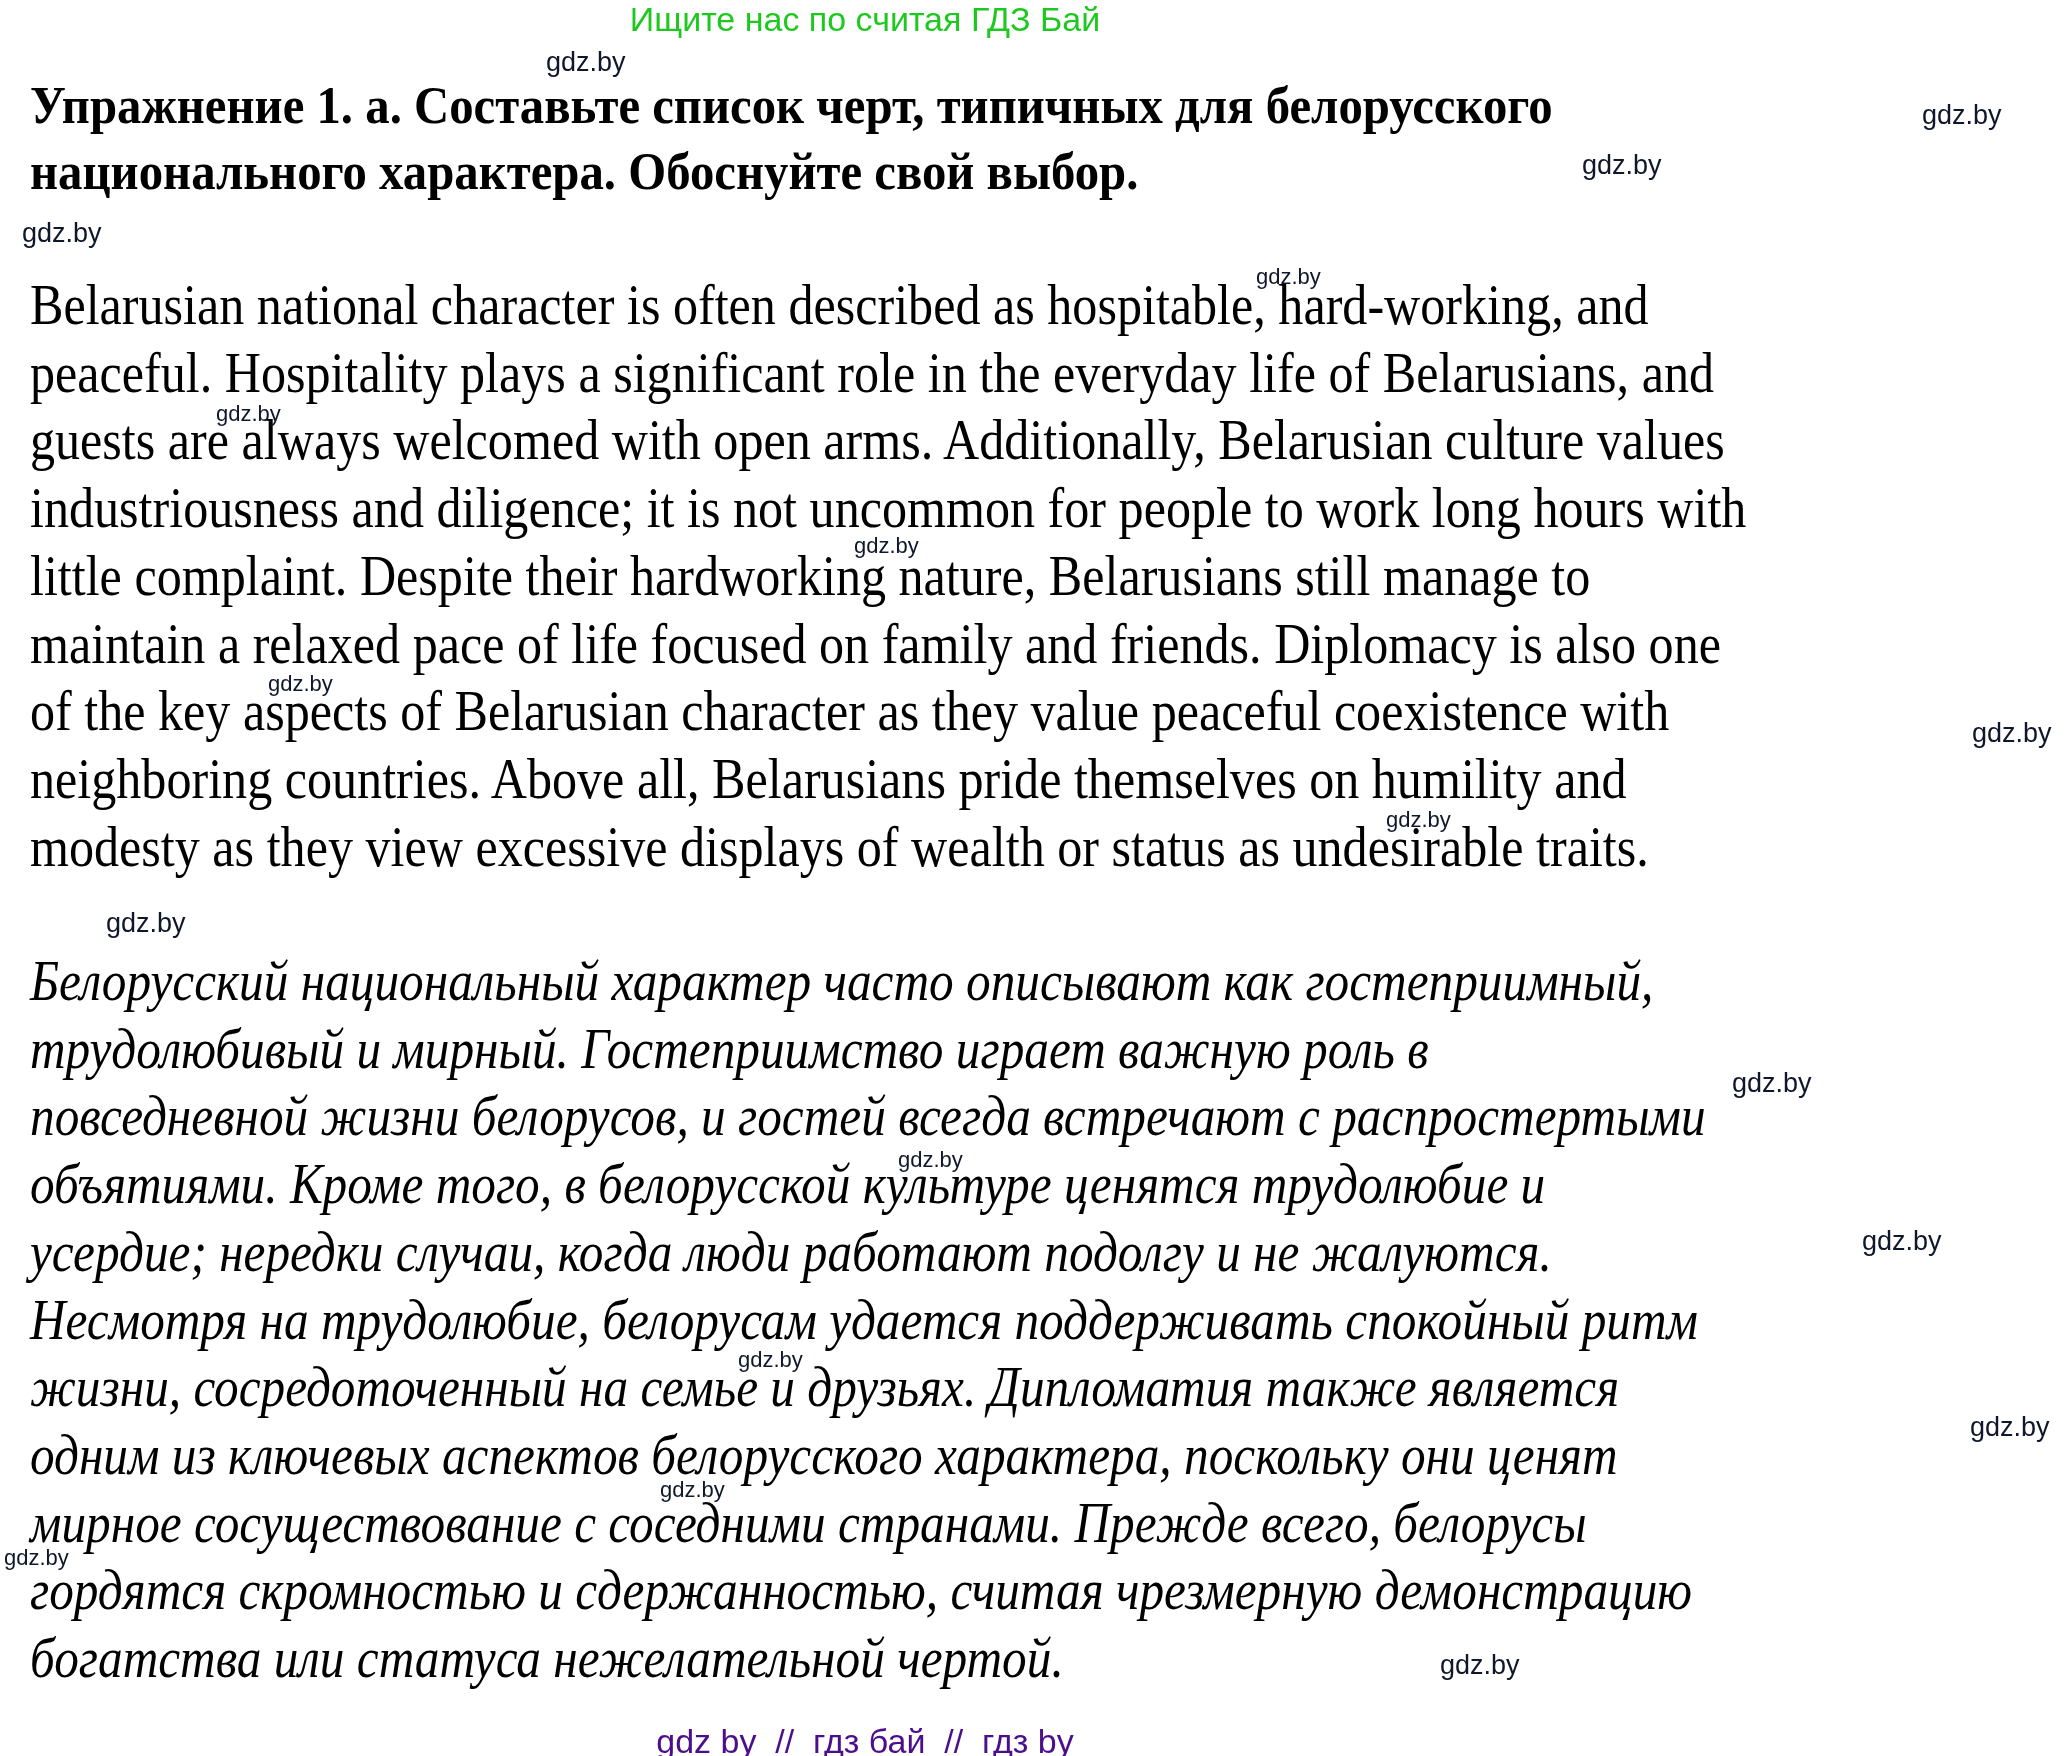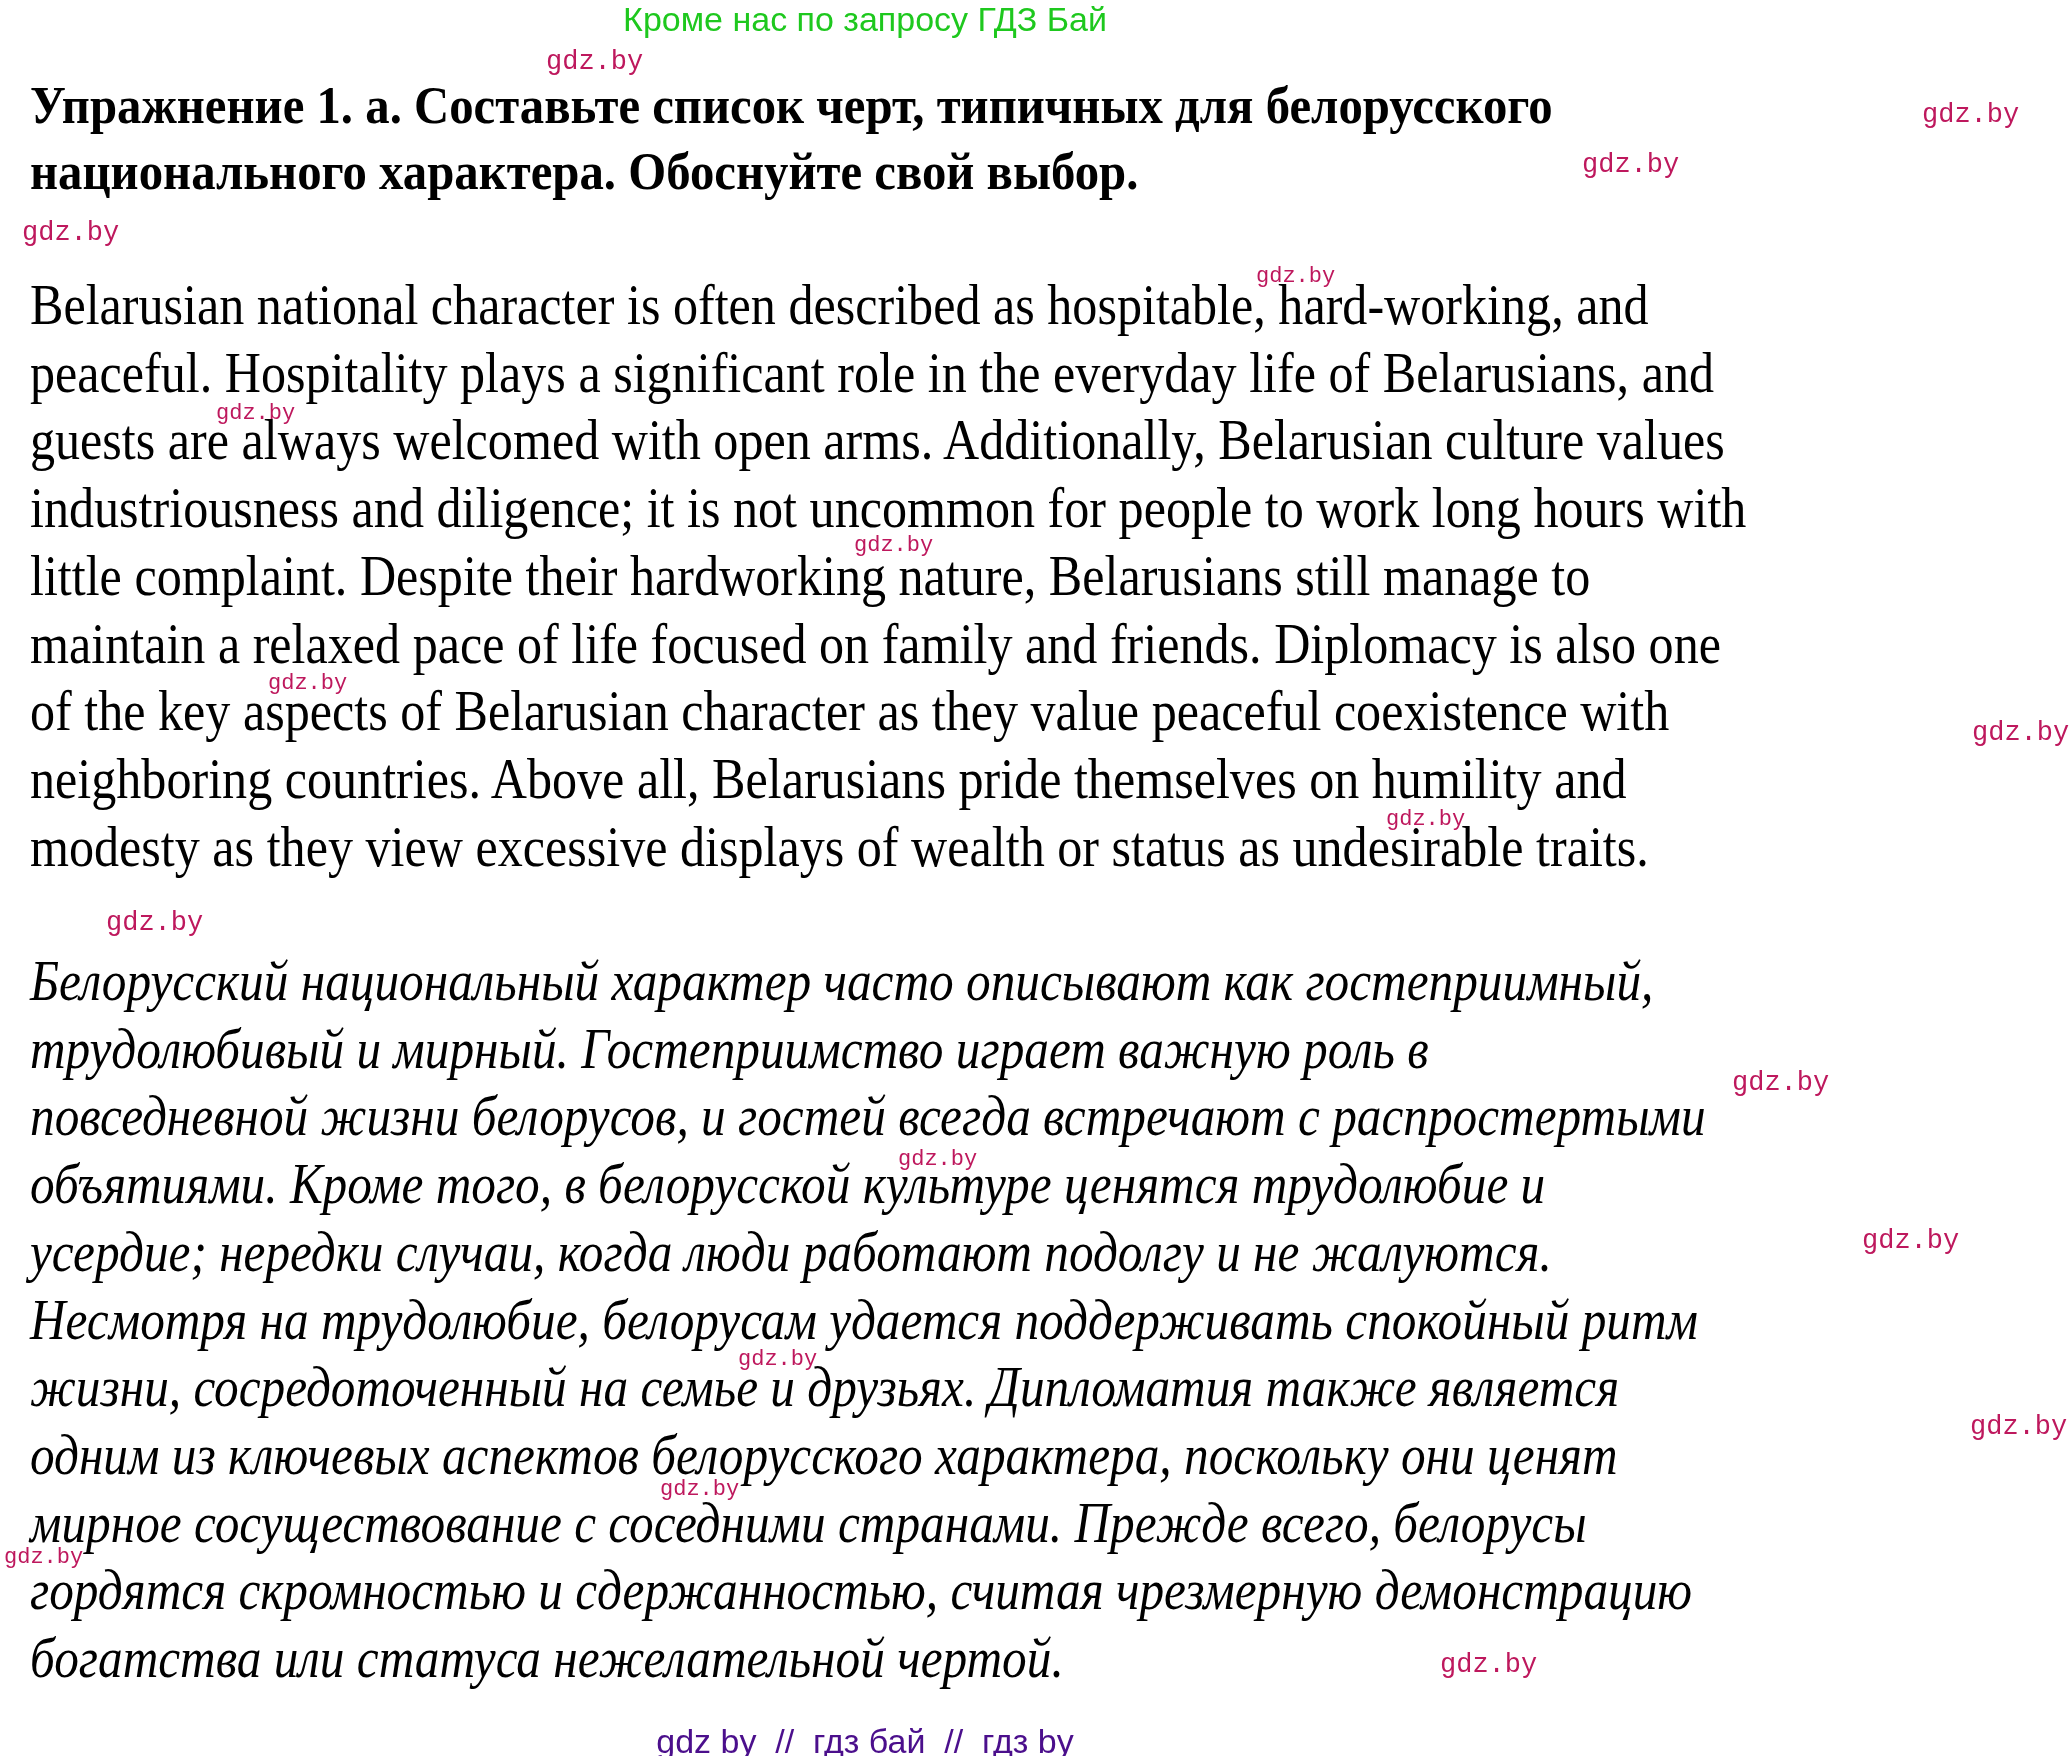--- a/index.html
+++ b/index.html
@@ -55,24 +55,24 @@
       top: 272px;
       transform: scaleX(0.895);
     }
     .para-ru {
       top: 948px;
       font-style: italic;
       transform: scaleX(0.88);
     }
     .wm {
       position: absolute;
-      font-family: Liberation Mono, monospace;
+      font-family: Liberation Sans, sans-serif;
       font-size: 27px;
       line-height: 30px;
-      color: #be185d;
+      color: #0f172a;
       white-space: nowrap;
     }
     .wm.small {
       font-size: 22px;
       line-height: 24px;
     }
     .footer {
       position: absolute;
       left: 0;
       top: 1722px;
@@ -80,21 +80,21 @@
       text-align: center;
       font-family: "Liberation Sans", sans-serif;
       font-size: 34px;
       line-height: 38px;
       color: #4b0f8c;
     }
   </style>
 </head>
 <body>
 
-<div class="top-banner">Кроме нас по запросу ГДЗ Бай</div>
+<div class="top-banner">Ищите нас по считая ГДЗ Бай</div>
 
 <h1 class="heading">
   <span style="display:block;white-space:nowrap">Упражнение 1. а. Составьте список черт, типичных для белорусского</span>
   <span style="display:block;white-space:nowrap">национального характера. Обоснуйте свой выбор.</span>
 </h1>
 
 <p class="para para-en">
   <span class="line">Belarusian national character is often described as hospitable, hard-working, and</span>
   <span class="line">peaceful. Hospitality plays a significant role in the everyday life of Belarusians, and</span>
   <span class="line">guests are always welcomed with open arms. Additionally, Belarusian culture values</span>

